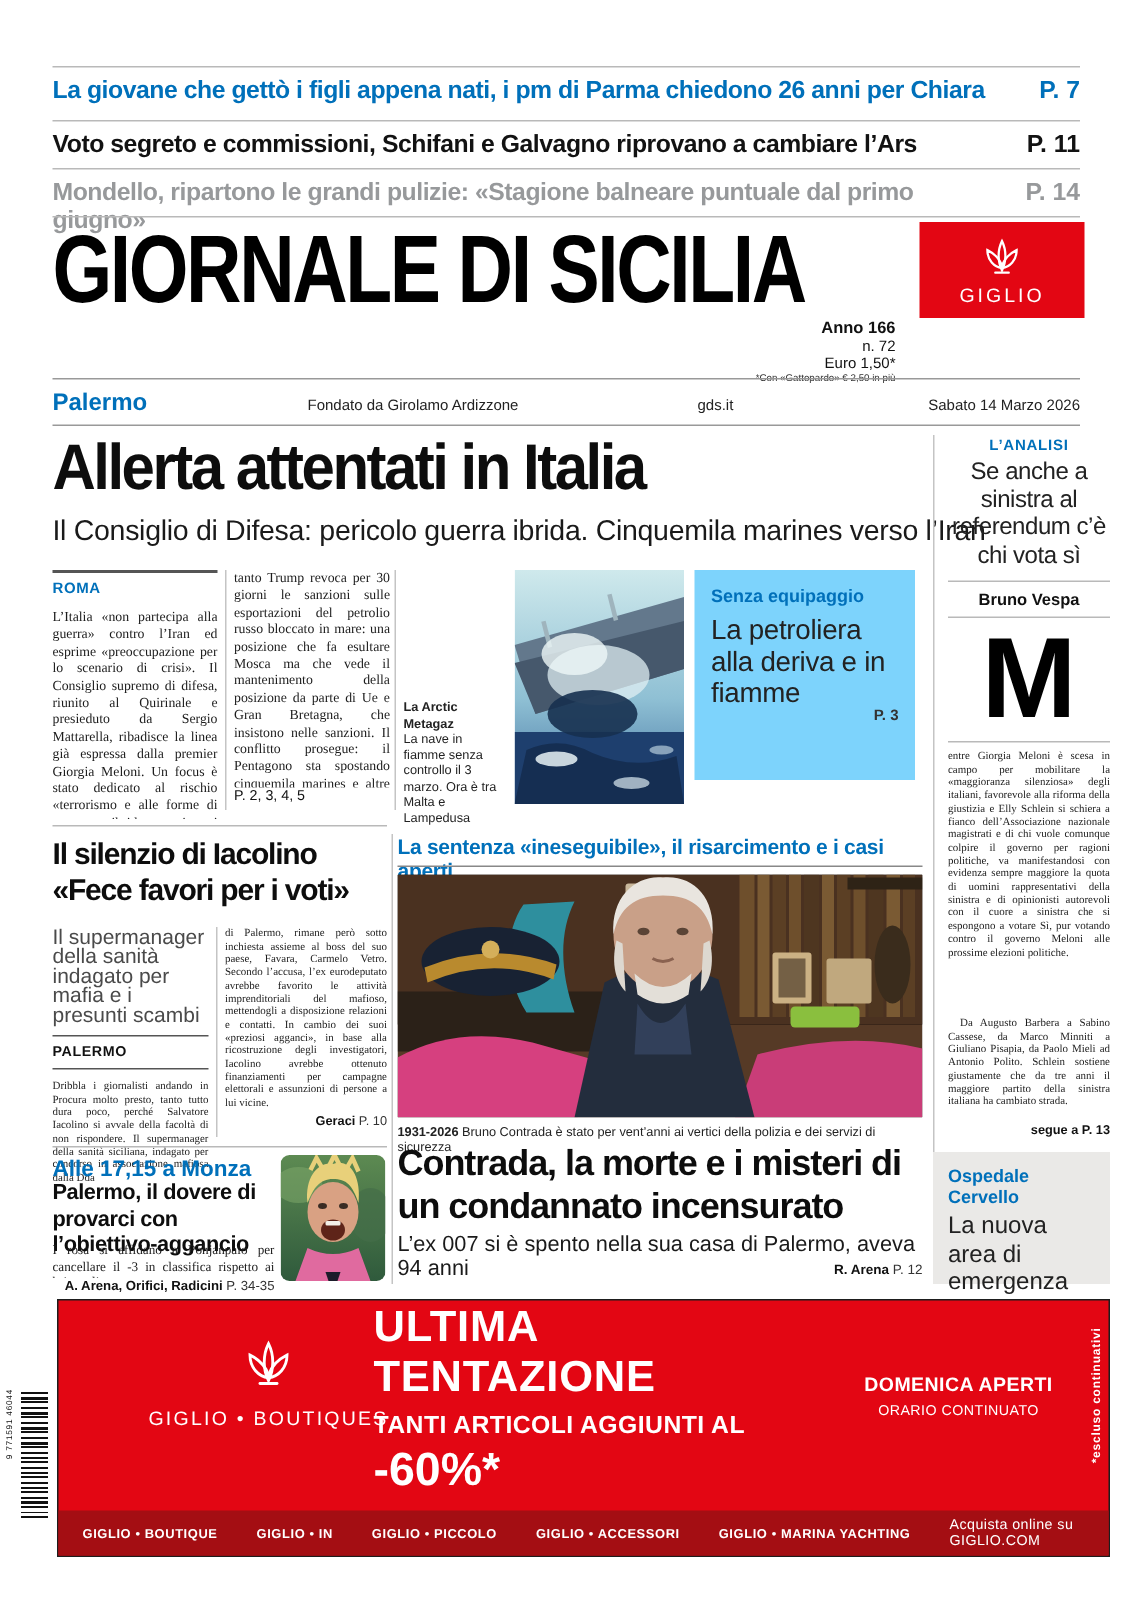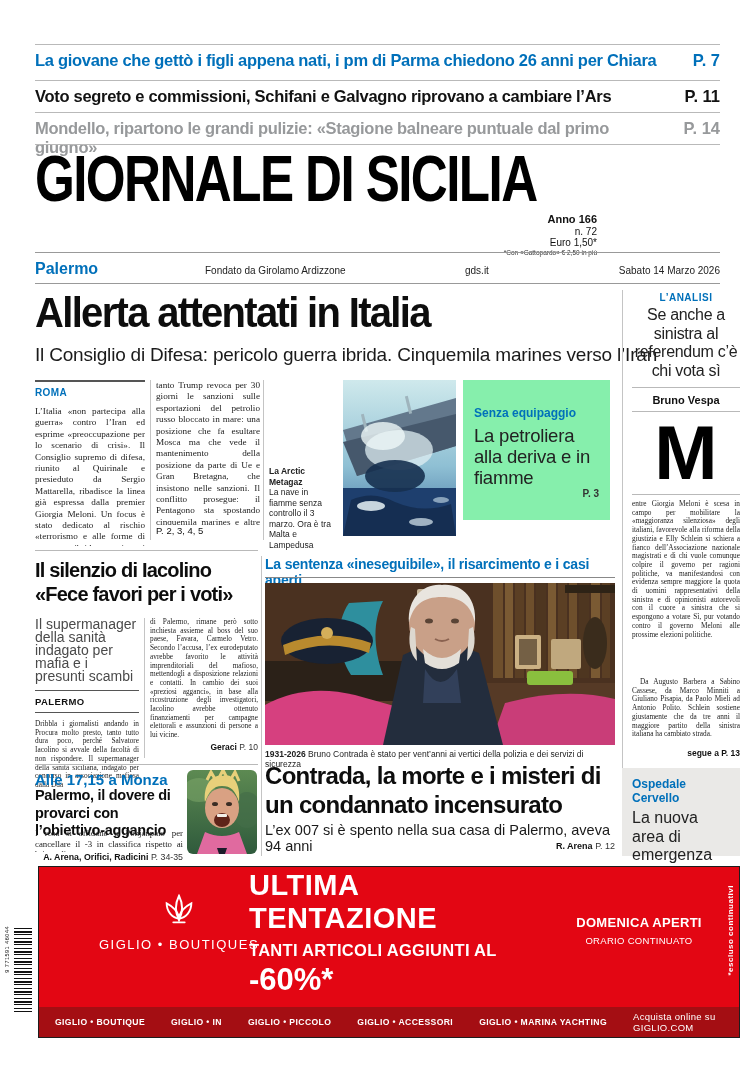--- a/index.html
+++ b/index.html
@@ -50,21 +50,21 @@
   .serif-body {
     font-family:"Liberation Serif", serif; font-size:9.2px; line-height:11.4px;
     text-align:justify; color:#1c1c1c; overflow:hidden;
   }
   .serif-body.sm { font-size:7.3px; line-height:8.7px; }
   .pages-ref { font-weight:normal; font-size:9.5px; text-align:left; color:#111; font-family:"Liberation Sans", sans-serif; }
 
   .photo-caption { font-size:8.5px; line-height:10.5px; color:#222; }
   .photo-caption .cap-t { font-weight:bold; }
 
-  .bluebox { position:absolute; background:#86efac; padding:26px 11px; }
+  .bluebox { position:absolute; background:#7dd3fc; padding:10px 11px; }
   .bluebox .bb-kicker { font-size:12px; font-weight:bold; color:#0070ba; }
   .bluebox .bb-title { font-size:18.5px; line-height:21px; color:#222; margin-top:5px; letter-spacing:-0.2px; }
   .bluebox .bb-text { font-size:10.5px; line-height:13px; color:#222; margin-top:26px; }
   .bluebox .bb-page { font-size:10px; font-weight:bold; text-align:right; color:#333; }
 
   
   .an { position:absolute; left:632px; width:108px; }
   .an-label { text-align:center; font-size:10px; font-weight:bold; color:#0070ba; letter-spacing:0.5px; }
   .an-headline { text-align:center; font-size:16px; line-height:18.5px; color:#222; letter-spacing:-0.3px; }
   .an-author { text-align:center; font-size:11px; font-weight:bold; color:#111; }
@@ -148,20 +148,31 @@
     <span class="masthead-title">GIORNALE DI SICILIA</span>
   </div>
 
   <div class="mast-info" style="right:158px; top:213px; width:120px;">
     <div class="b">Anno 166</div>
     <div class="s">n. 72</div>
     <div class="s">Euro 1,50*</div>
     <div class="tiny">*Con «Gattopardo» € 2,50 in più</div>
   </div>
 
+  <div class="logo-box" style="left:613px; top:148px; width:110px; height:64px;">
+    <svg width="30" height="30" viewBox="0 0 40 40">
+      <g fill="none" stroke="#fff" stroke-width="2" stroke-linecap="round">
+        <path d="M20 5 C16 13 16 23 20 31 C24 23 24 13 20 5 Z"></path>
+        <path d="M20 29 C13 28 7 22 7 13 C13 16 18 21 20 27"></path>
+        <path d="M20 29 C27 28 33 22 33 13 C27 16 22 21 20 27"></path>
+        <path d="M14 33 L26 33"></path>
+      </g>
+    </svg>
+    <div class="logo-word">GIGLIO</div>
+  </div>
 
   <div class="hr" style="left:35px; top:252px; width:685px; background:#999;"></div>
   <div class="dateline" style="top:260px;">
     <span class="city">Palermo</span>
     <span class="founded">Fondato da Girolamo Ardizzone</span>
     <span class="site">gds.it</span>
     <span class="date">Sabato 14 Marzo 2026</span>
   </div>
   <div class="hr" style="left:35px; top:283px; width:685px; background:#999;"></div>
 

